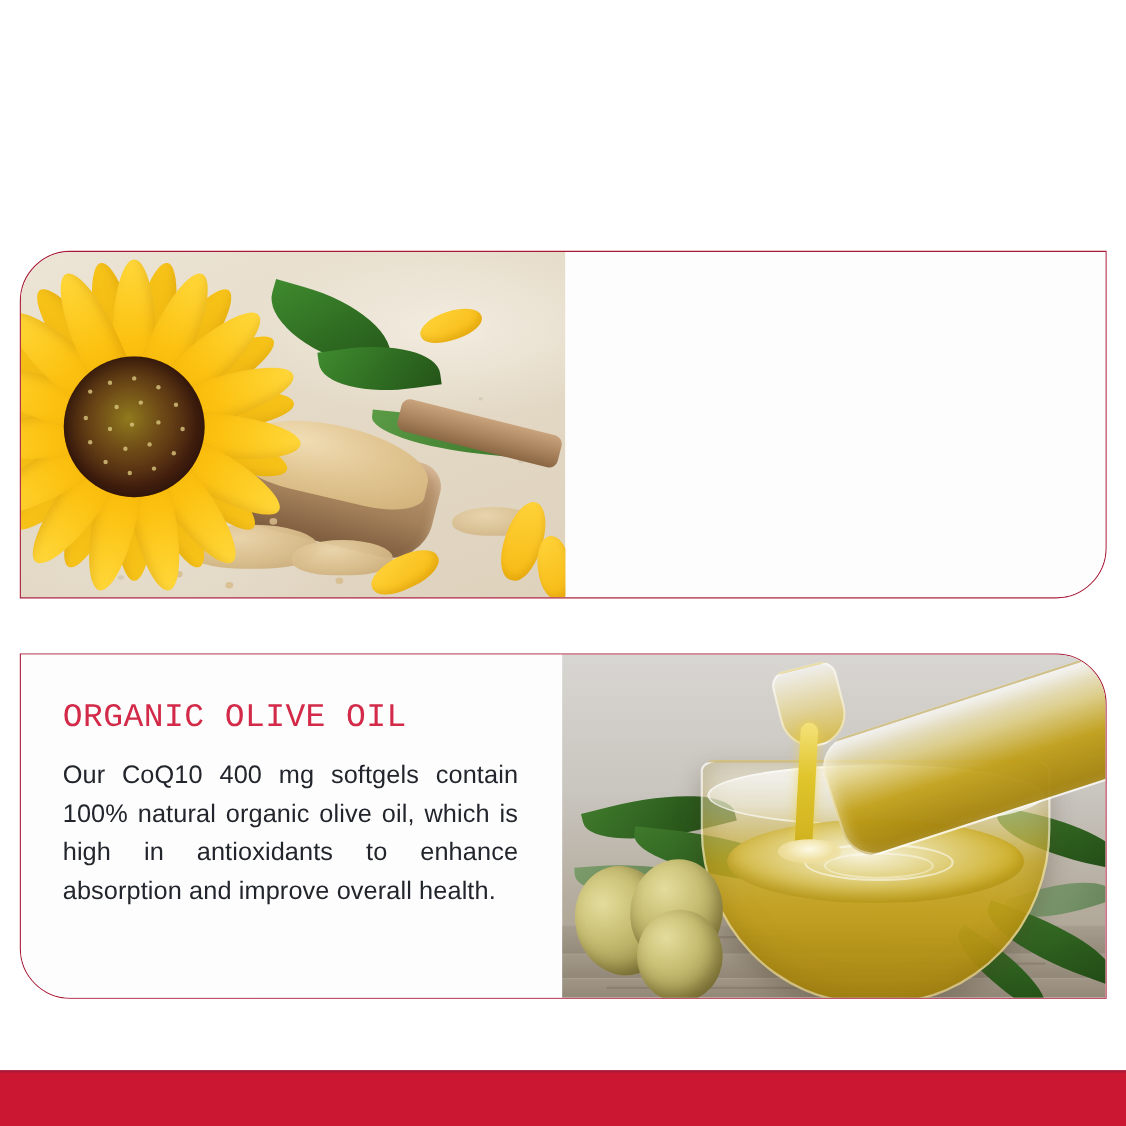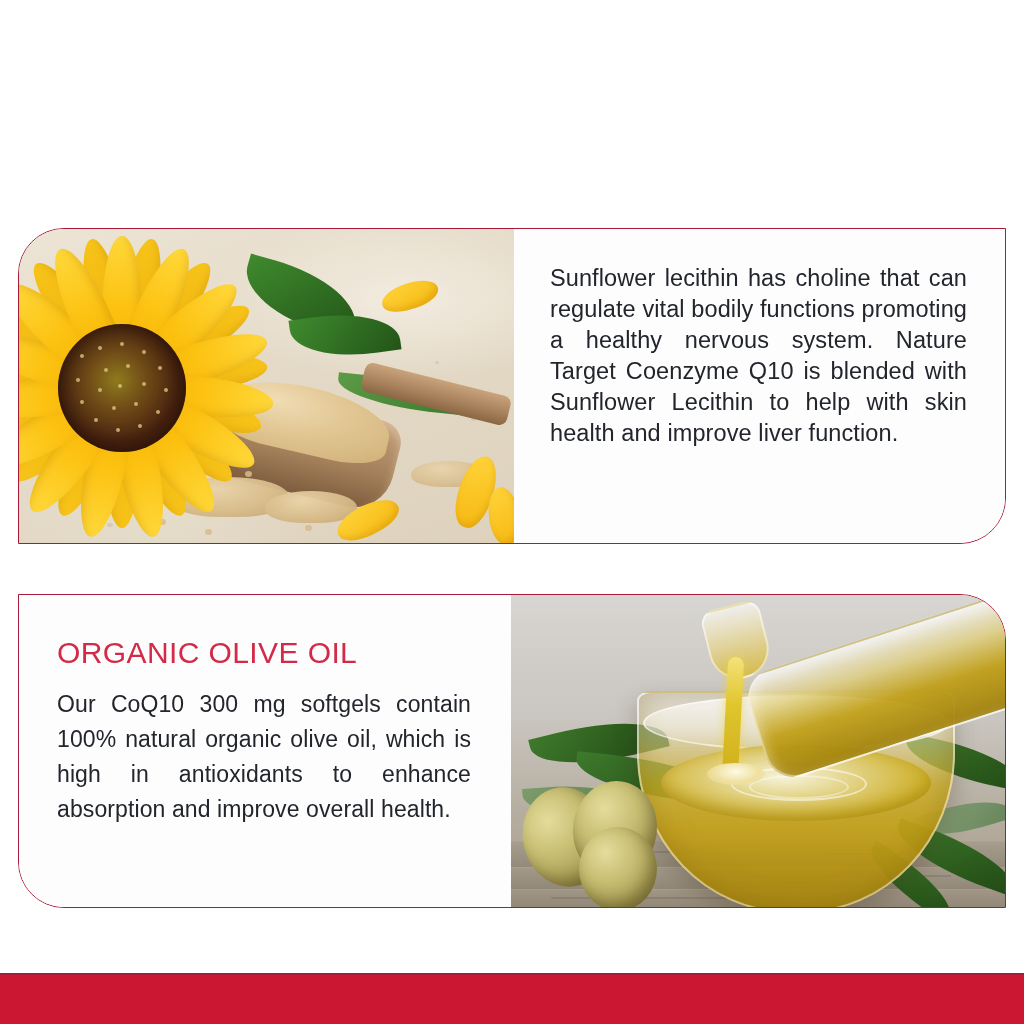--- a/index.html
+++ b/index.html
@@ -85,21 +85,21 @@
 
   .card-heading {
     color:#D22A48;
     font-size:31px;
     line-height:36px;
     font-weight:normal;
     letter-spacing:0.4px;
     margin-bottom:14px;
     white-space:nowrap;
   }
-  #card-olive .card-heading { font-size:30px; margin-bottom:16px; }
+  #card-olive .card-heading { font-size:30px; margin-bottom:16px;font-family:Liberation Mono, monospace; }
 
   .card-body {
     color:#22252C;
     font-size:23.5px;
     line-height:31px;
     text-align:justify;
     letter-spacing:0.1px;
   }
   #card-olive .card-body {
     font-size:23px;
@@ -461,29 +461,28 @@
         </div>
 
         <div class="sf-fpetal f1"></div>
         <div class="sf-fpetal f2"></div>
         <div class="sf-fpetal f3"></div>
         <div class="sf-fpetal f4"></div>
       </div>
     </div>
 
     <div class="card-text">
-      <div class="card-body">Sunflower lecithin has choline that can regulate vital bodily functions promoting a healthy nervous system. Nature Target Coenzyme Q10 is blended with Sunflower Lecithin to help with skin health and improve liver function.</div>
     </div>
   </div>
 
   <div class="card" id="card-olive">
 
     <div class="card-text">
       <div class="card-heading">ORGANIC OLIVE OIL</div>
-      <div class="card-body">Our CoQ10 300 mg softgels contain 100% natural organic olive oil, which is high in antioxidants to enhance absorption and improve overall health.</div>
+      <div class="card-body">Our CoQ10 400 mg softgels contain 100% natural organic olive oil, which is high in antioxidants to enhance absorption and improve overall health.</div>
     </div>
 
     <div class="card-image">
       <div class="scene">
         <div class="ol-bg"></div>
 
         <div class="ol-plank" style="top:246px;  height:26px;"></div>
         <div class="ol-plank" style="top:272px;  height:22px;"></div>
         <div class="ol-plank" style="top:294px;  height:22px;"></div>
 

